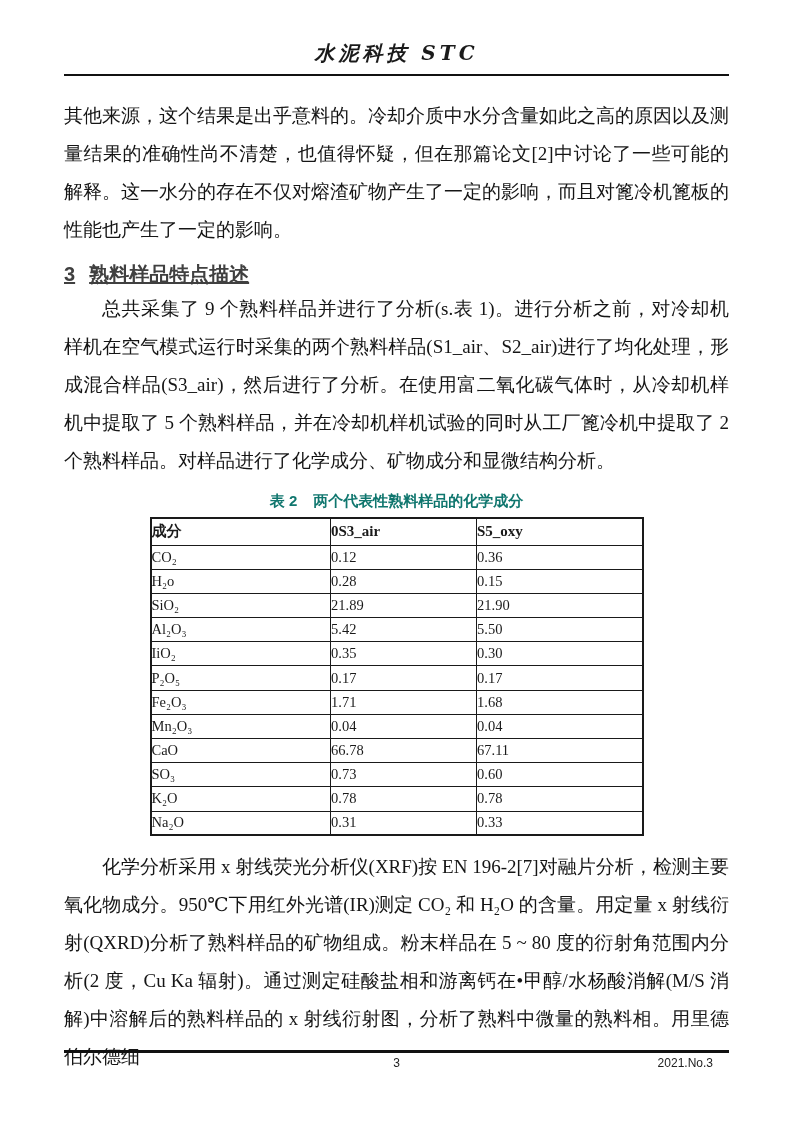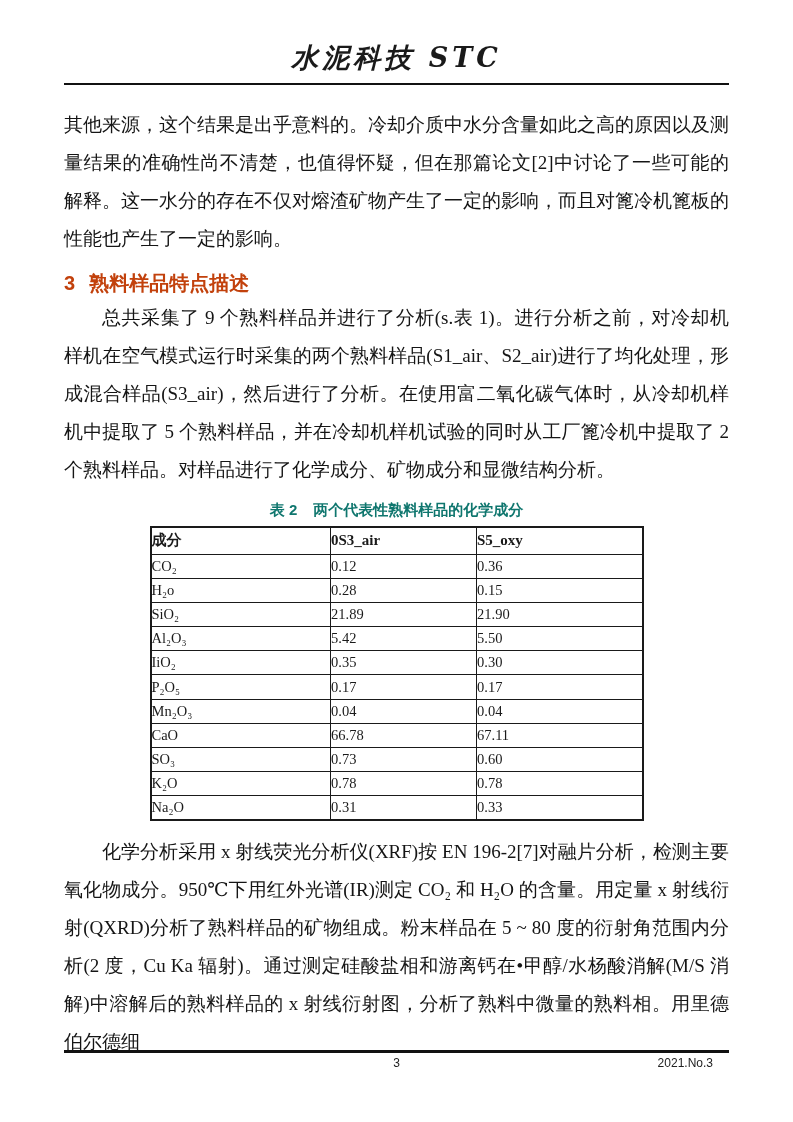--- a/index.html
+++ b/index.html
@@ -15,21 +15,21 @@
     overflow: hidden;
   }
   .content { padding: 40px 64px 0 64px; }
 
   
   .journal-head {
     text-align: center;
     font-family: "DejaVu Serif", serif;
     font-style: italic;
     font-weight: bold;
-    font-size: 27px;
+    font-size: 20px;
     letter-spacing: 4px;
   }
   .head-rule {
     margin-top: 7px;
     border-bottom: 2.5px solid #111;
   }
 
   
   .para {
     font-size: 19px;
@@ -41,21 +41,22 @@
   .p1 { margin-top: 21px; }
   .p2 { margin-top: 2px; }
   .p3 { margin-top: 12px; }
 
   
   .section-heading {
     margin-top: 12px;
     font-family: "Liberation Sans", sans-serif;
     font-weight: bold;
     font-size: 20px;
-    color: #c2410c;
+    color: #404040;
+    text-decoration: underline;
   }
   .section-heading .sec-num { margin-right: 14px; }
 
   
   .table-caption {
     margin-top: 12px;
     text-align: center;
     font-family: "Liberation Sans", sans-serif;
     font-weight: bold;
     font-size: 15px;
@@ -158,20 +159,25 @@
           <td>IiO₂</td>
           <td>0.35</td>
           <td>0.30</td>
         </tr>
         <tr>
           <td>P₂O₅</td>
           <td>0.17</td>
           <td>0.17</td>
         </tr>
         <tr>
+          <td>Fe₂O₃</td>
+          <td>1.71</td>
+          <td>1.68</td>
+        </tr>
+        <tr>
           <td>Mn₂O₃</td>
           <td>0.04</td>
           <td>0.04</td>
         </tr>
         <tr>
           <td>CaO</td>
           <td>66.78</td>
           <td>67.11</td>
         </tr>
         <tr>

